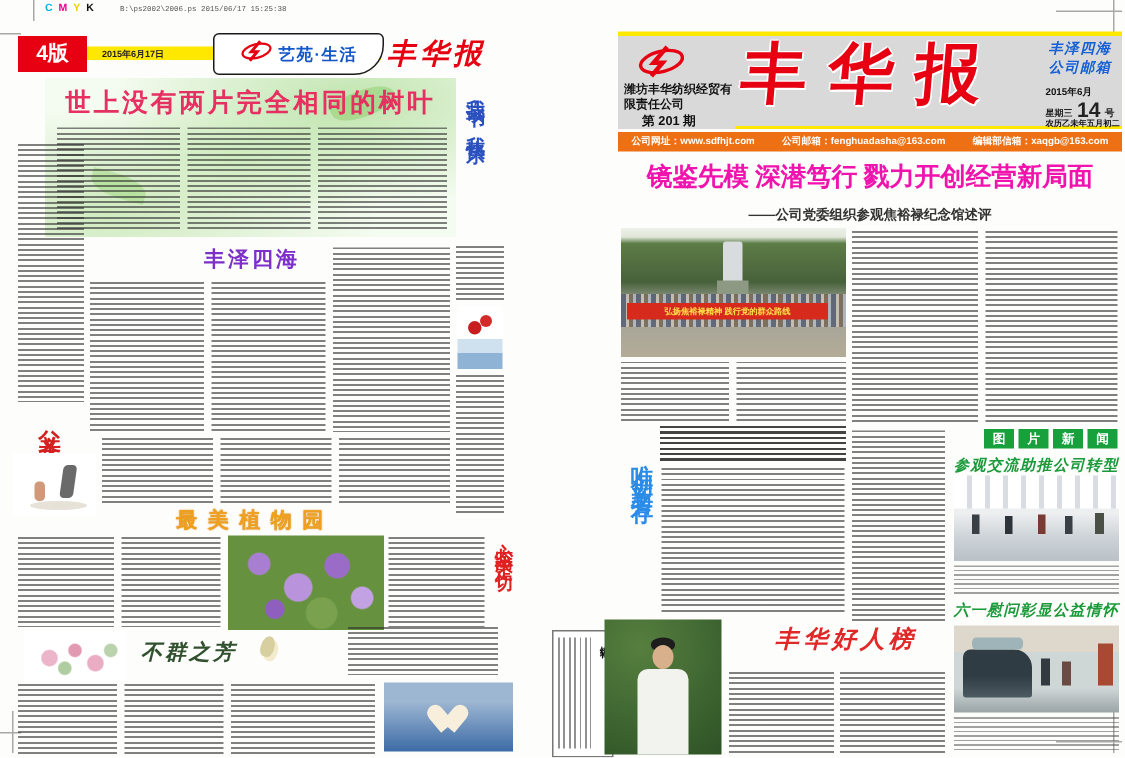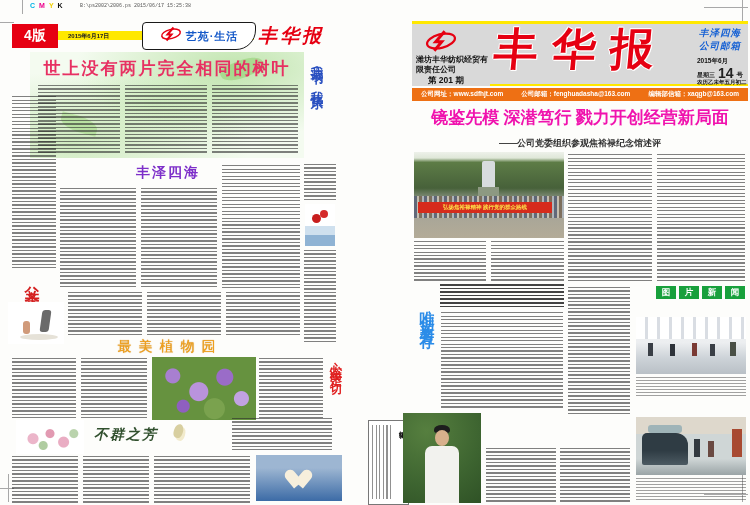--- a/index.html
+++ b/index.html
@@ -84,21 +84,21 @@
   <div class="p vt serif" style="left:22px;top:274px;height:46px;font-size:15px;font-weight:900;color:#d42020;letter-spacing:4px;">父亲</div>
   <div class="p" style="left:8px;top:302px;width:56px;height:42px;background:#fff;">
     <div class="p" style="left:12px;top:32px;width:38px;height:6px;background:#e6e2d8;border-radius:50%;"></div>
     <div class="p" style="left:33px;top:8px;width:9px;height:22px;background:#6a6a6a;transform:skewX(-8deg);border-radius:3px;"></div>
     <div class="p" style="left:15px;top:19px;width:7px;height:13px;background:#d09a7a;border-radius:3px;"></div>
   </div>
   <div class="p tx" style="left:68px;top:292px;width:74px;height:44px;"></div>
   <div class="p tx" style="left:147px;top:292px;width:74px;height:44px;"></div>
   <div class="p tx" style="left:226px;top:292px;width:74px;height:44px;"></div>
 
-  <div class="p serif wout" style="left:80px;top:338px;width:180px;text-align:center;font-size:14px;font-weight:400;color:#f0a01e;letter-spacing:7px;text-shadow:0 0 1px #c87d00;">最美植物园</div>
+  <div class="p serif wout" style="left:80px;top:338px;width:180px;text-align:center;font-size:14px;font-weight:700;color:#f0a01e;letter-spacing:7px;text-shadow:0 0 1px #c87d00;">最美植物园</div>
   <div class="p tx" style="left:12px;top:358px;width:64px;height:60px;"></div>
   <div class="p tx" style="left:81px;top:358px;width:66px;height:60px;"></div>
   <div class="p" style="left:152px;top:357px;width:104px;height:63px;background-color:#66923f;
        background-image:radial-gradient(circle at 20% 30%, #a87fd0 0 7px, transparent 8px),radial-gradient(circle at 45% 55%, #b993dc 0 9px, transparent 10px),radial-gradient(circle at 70% 32%, #9a6cc8 0 8px, transparent 9px),radial-gradient(circle at 86% 66%, #c2a2e2 0 7px, transparent 8px),radial-gradient(circle at 30% 78%, #8f5fc0 0 6px, transparent 7px),radial-gradient(circle at 60% 82%, #7aa24e 0 10px, transparent 11px);"></div>
   <div class="p tx" style="left:259px;top:358px;width:64px;height:60px;"></div>
 
   <div class="p vt serif" style="left:327px;top:352px;height:122px;font-size:12px;font-weight:900;color:#e02020;letter-spacing:4px;">心态决定一切</div>
 
   <div class="p" style="left:16px;top:420px;width:68px;height:34px;background:#fff;
        background-image:radial-gradient(circle at 25% 55%, rgba(232,168,192,.85) 0 5px, transparent 6px),radial-gradient(circle at 50% 40%, rgba(216,120,152,.75) 0 4px, transparent 5px),radial-gradient(circle at 70% 65%, rgba(228,152,180,.8) 0 5px, transparent 6px),radial-gradient(circle at 40% 75%, rgba(156,192,138,.8) 0 4px, transparent 5px),radial-gradient(circle at 85% 40%, rgba(156,192,138,.7) 0 4px, transparent 5px);"></div>
@@ -164,43 +164,46 @@
   <div class="p tx" style="left:491px;top:241px;width:73px;height:40px;"></div>
   <div class="p txb" style="left:440px;top:284px;width:124px;height:24px;"></div>
 
   <div class="p vt serif" style="left:417px;top:298px;height:120px;font-size:15px;font-weight:900;color:#2b8ce8;letter-spacing:6px;">唯创新者存</div>
   <div class="p tx" style="left:441px;top:312px;width:122px;height:96px;"></div>
 
   <div class="p tx" style="left:568px;top:154px;width:84px;height:128px;"></div>
   <div class="p tx" style="left:657px;top:154px;width:88px;height:128px;"></div>
   <div class="p tx" style="left:568px;top:287px;width:62px;height:128px;"></div>
 
+  <div class="p serif" style="left:496px;top:416px;width:136px;text-align:center;font-size:16px;font-weight:900;font-style:italic;color:#e02828;letter-spacing:3px;">丰华好人榜</div>
   <div class="p" style="left:403px;top:413px;width:78px;height:90px;background:radial-gradient(circle at 30% 20%,#567f3f,#3d6430 60%,#2f5226);">
     <div class="p" style="left:31px;top:12px;width:16px;height:9px;background:#1d1d1d;border-radius:50% 50% 40% 40%;"></div>
     <div class="p" style="left:32px;top:17px;width:14px;height:16px;background:#d8b08c;border-radius:50%;"></div>
     <div class="p" style="left:22px;top:33px;width:34px;height:57px;background:#f2f2ee;border-radius:7px 7px 0 0;"></div>
   </div>
   <div class="p tx" style="left:486px;top:448px;width:70px;height:55px;"></div>
   <div class="p tx" style="left:560px;top:448px;width:70px;height:55px;"></div>
 
   <div class="p" style="left:656px;top:286px;display:flex;gap:3px;">
     <span style="width:20px;height:13px;background:#18a03c;color:#fff;font-size:8.5px;font-weight:900;display:flex;align-items:center;justify-content:center;">图</span>
     <span style="width:20px;height:13px;background:#18a03c;color:#fff;font-size:8.5px;font-weight:900;display:flex;align-items:center;justify-content:center;">片</span>
     <span style="width:20px;height:13px;background:#18a03c;color:#fff;font-size:8.5px;font-weight:900;display:flex;align-items:center;justify-content:center;">新</span>
     <span style="width:20px;height:13px;background:#18a03c;color:#fff;font-size:8.5px;font-weight:900;display:flex;align-items:center;justify-content:center;">闻</span>
   </div>
+  <div class="p serif" style="left:635px;top:303px;width:112px;text-align:center;font-size:10px;font-weight:900;font-style:italic;color:#1a9a3a;letter-spacing:1px;">参观交流助推公司转型</div>
   <div class="p" style="left:636px;top:317px;width:110px;height:57px;background:linear-gradient(180deg,#f5f6f7 0,#eceef0 45%,#cdd3d8 72%,#b9c0c6 100%);">
     <div class="p" style="left:0;top:0;width:110px;height:22px;background:repeating-linear-gradient(90deg,#ffffff 0 9px,#d9dde3 9px 12px);"></div>
     <div class="p" style="left:12px;top:26px;width:5px;height:13px;background:#3a3f46;"></div>
     <div class="p" style="left:34px;top:27px;width:5px;height:12px;background:#2e333a;"></div>
     <div class="p" style="left:56px;top:26px;width:5px;height:13px;background:#7a3a34;"></div>
     <div class="p" style="left:74px;top:27px;width:5px;height:12px;background:#3a3f46;"></div>
     <div class="p" style="left:94px;top:25px;width:6px;height:14px;background:#4a5046;"></div>
   </div>
   <div class="p txl" style="left:636px;top:377px;width:110px;height:20px;"></div>
+  <div class="p serif" style="left:635px;top:400px;width:112px;text-align:center;font-size:10px;font-weight:900;font-style:italic;color:#1a9a3a;letter-spacing:1px;">六一慰问彰显公益情怀</div>
   <div class="p" style="left:636px;top:417px;width:110px;height:58px;background:linear-gradient(180deg,#ded8cc 0 30%,#cfd6d6 30% 72%,#9aa4a6 100%);">
     <div class="p" style="left:6px;top:16px;width:46px;height:32px;background:linear-gradient(180deg,#2f3c44 0 55%,#4c5a62 100%);border-radius:5px 12px 2px 2px;"></div>
     <div class="p" style="left:12px;top:8px;width:34px;height:8px;background:#9fb4b8;border-radius:3px;"></div>
     <div class="p" style="left:58px;top:22px;width:6px;height:18px;background:#333a40;"></div>
     <div class="p" style="left:72px;top:24px;width:6px;height:16px;background:#6a4a42;"></div>
     <div class="p" style="left:96px;top:12px;width:10px;height:28px;background:#a84a32;"></div>
   </div>
   <div class="p txl" style="left:636px;top:478px;width:110px;height:22px;"></div>
 
 </div>

